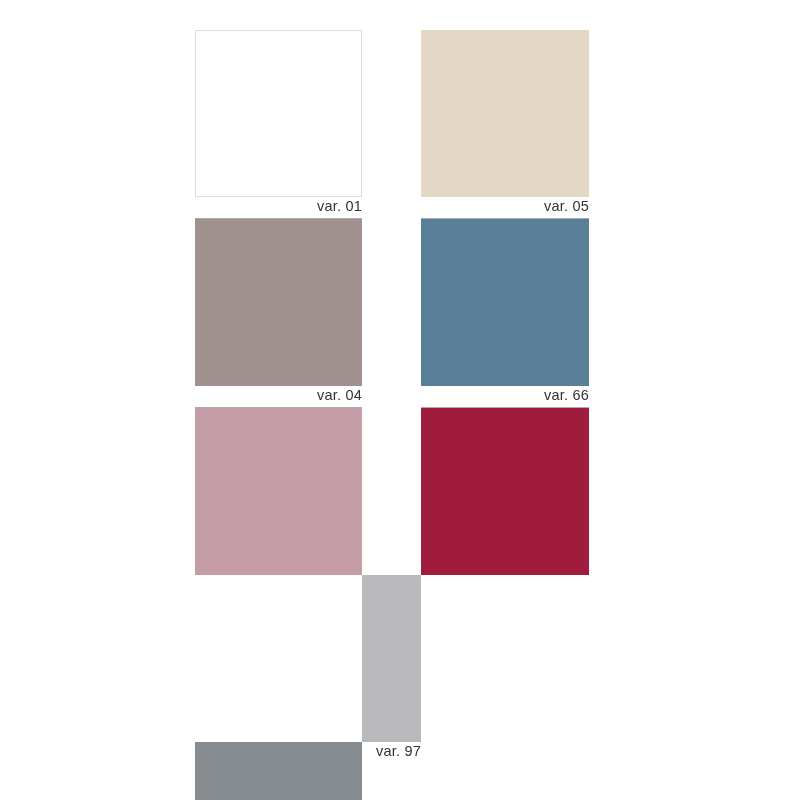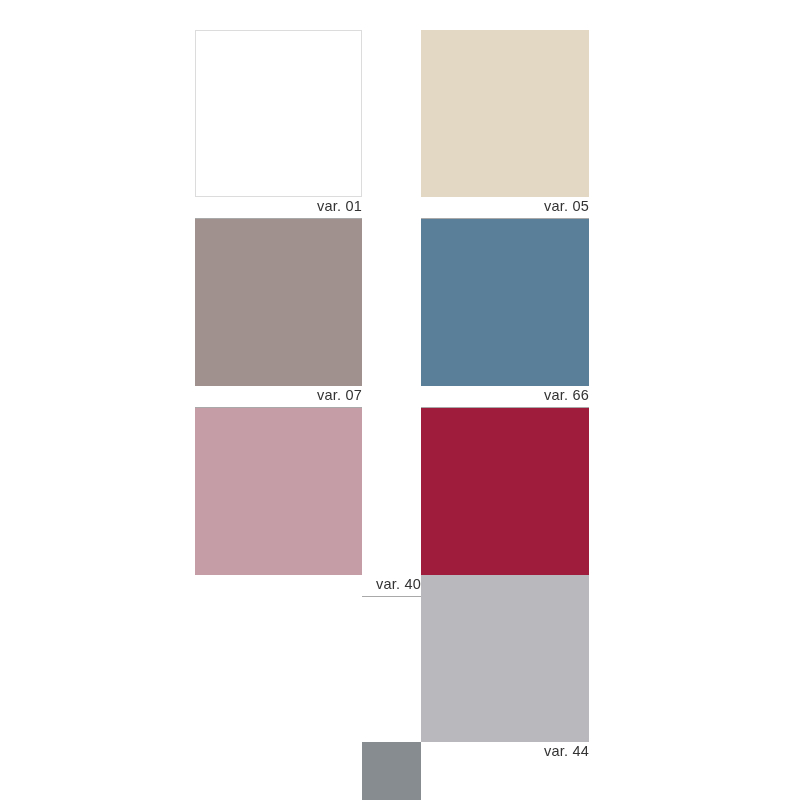--- a/index.html
+++ b/index.html
@@ -80,41 +80,38 @@
       <span class="label">var. 05</span>
     </div>
     <div class="cell">
       <div class="swatch" style="background: rgb(161, 145, 142);"></div>
     </div>
     <div class="cell spacer"></div>
     <div class="cell">
       <div class="swatch" style="background: rgb(90, 127, 153);"></div>
     </div>
     <div class="label-row">
-      <span class="label">var. 07</span>
+      <span class="label">var. 04</span>
     </div>
     <div class="cell spacer"></div>
     <div class="label-row">
       <span class="label">var. 66</span>
     </div>
     <div class="cell">
       <div class="swatch" style="background: rgb(196, 157, 167);"></div>
     </div>
     <div class="cell spacer"></div>
     <div class="cell">
       <div class="swatch" style="background: rgb(160, 28, 60);"></div>
     </div>
     <div class="cell spacer"></div>
-    <div class="label-row">
-      <span class="label">var. 40</span>
-    </div>
     <div class="cell">
       <div class="swatch" style="background: rgb(184, 184, 189);"></div>
     </div>
     <div class="cell spacer"></div>
     <div class="cell">
       <div class="swatch" style="background: rgb(134, 140, 144);"></div>
     </div>
     <div class="label-row no-rule">
-      <span class="label">var. 44</span>
+      <span class="label">var. 97</span>
     </div>
     <div class="cell spacer"></div>
   </div>
 
 </body></html>

